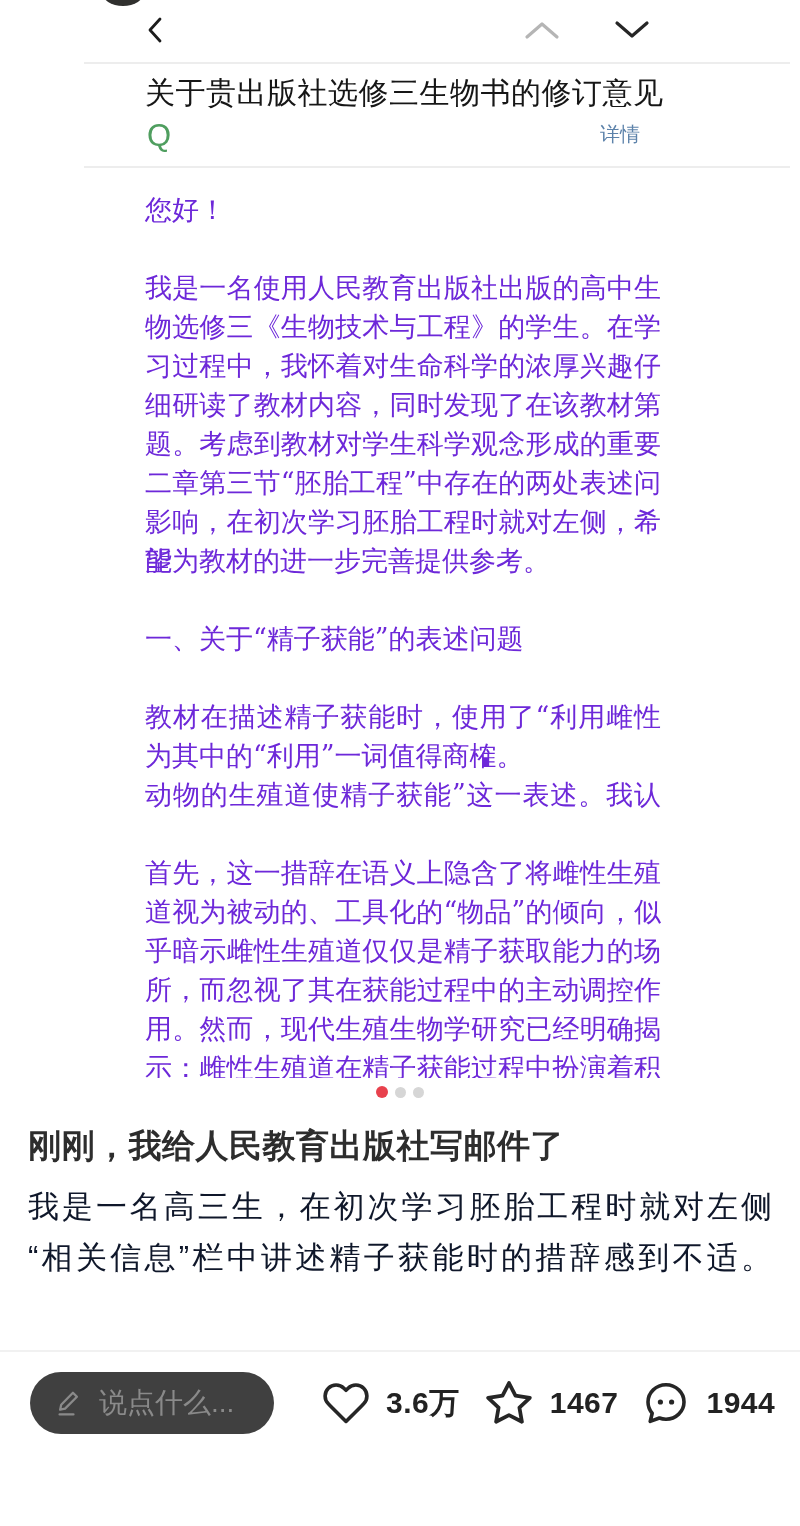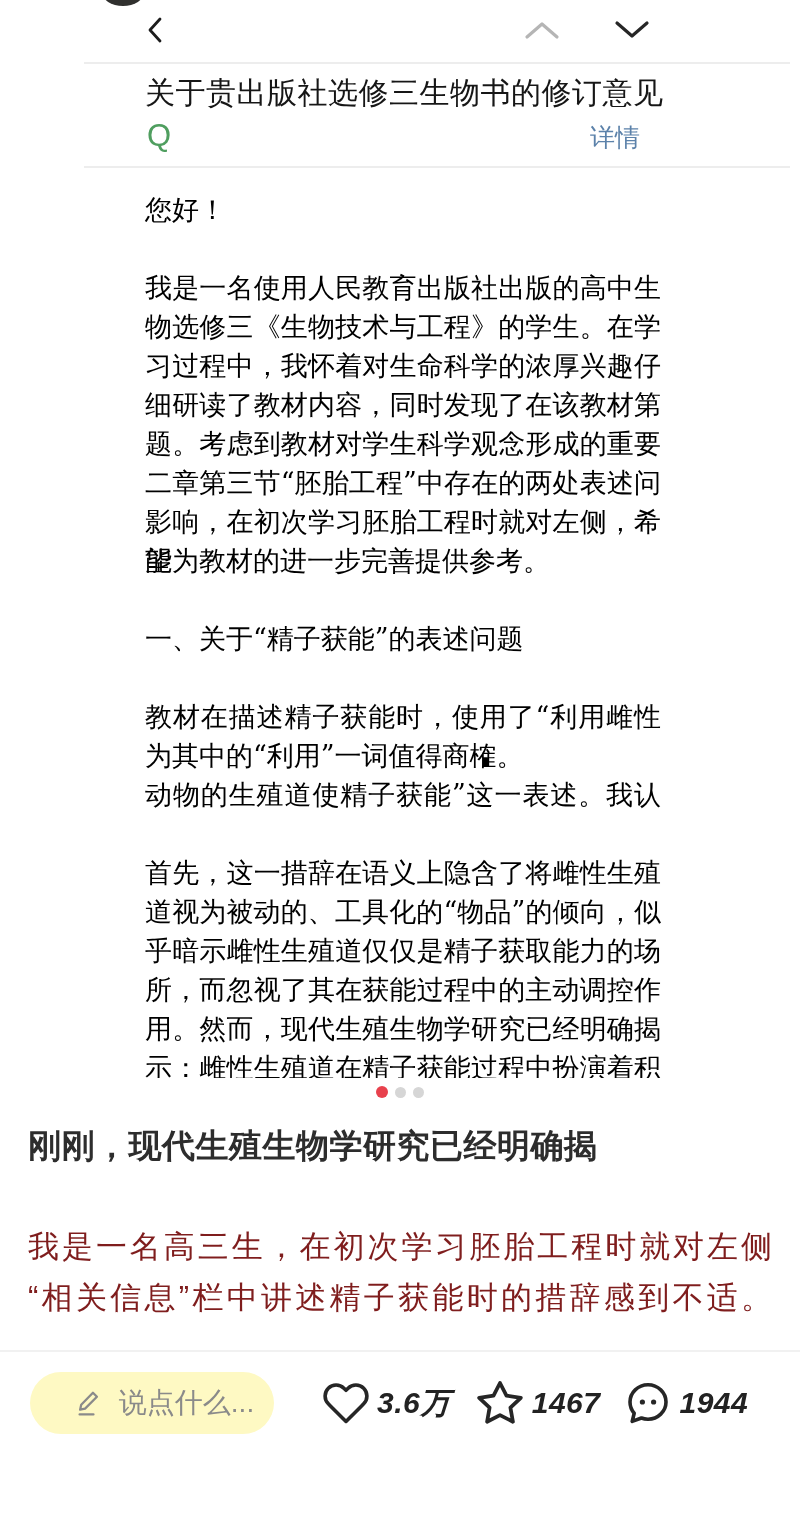--- a/index.html
+++ b/index.html
@@ -9,42 +9,42 @@
   
   .email-img { position:absolute; top:0; left:0; width:800px; height:1078px; background:#fff; overflow:hidden; }
   .avatar-sliver { position:absolute; left:102px; top:-22px; width:42px; height:28px; border-radius:50%; background:#30302e; }
   .icon-back { position:absolute; left:146px; top:16px; }
   .icon-up { position:absolute; left:524px; top:20px; }
   .icon-down { position:absolute; left:614px; top:20px; }
   .mail-div { position:absolute; left:84px; width:706px; height:2px; background:#ededed; }
   .div1 { top:62px; } .div2 { top:166px; }
   .mail-subject { position:absolute; left:145px; top:74px; width:522px; font-family:"DejaVu Serif","Liberation Serif",serif; font-size:30px; line-height:38px; color:#161616; letter-spacing:0.5px; }
   .mail-q { position:absolute; left:147px; top:118px; font-size:31px; line-height:36px; color:#4f9e5f; }
-  .mail-detail { position:absolute; left:560px; top:121px; width:80px; text-align:right; font-family:"DejaVu Serif","Liberation Serif",serif; font-size:25px; color:#5c82aa; }
-  .mail-body { position:absolute; left:145px; top:190px; width:516px; font-family:"DejaVu Serif","Liberation Serif",serif; color:#000000; }
+  .mail-detail { position:absolute; left:560px; top:121px; width:80px; text-align:right; font-family:"DejaVu Serif","Liberation Serif",serif; font-size:20px; color:#5c82aa; }
+  .mail-body { position:absolute; left:145px; top:190px; width:516px; font-family:"DejaVu Serif","Liberation Serif",serif; color:#6d28d9; }
   .el { height:39px; line-height:39px; font-size:27px; white-space:nowrap; }
   .el.j { white-space:normal; text-align:justify; text-align-last:justify; }
 
   
   .dots { position:absolute; top:1086px; left:0; width:800px; display:flex; justify-content:center; align-items:center; gap:7px; }
   .dot { width:11px; height:11px; border-radius:50%; background:#d6d6d6; }
   .dot.active { width:12px; height:12px; background:#e8414d; }
 
   
   .post-title { position:absolute; left:28px; top:1124px; width:744px; font-size:33px; font-weight:700; color:#2d2d2d; letter-spacing:0.5px; }
-  .post-body { position:absolute; left:28px; top:1181px; width:744px; color:#7f1d1d;margin-top:40px; }
+  .post-body { position:absolute; left:28px; top:1181px; width:744px; color:#0f172a; }
   .pl { height:51px; line-height:51px; font-size:31px; text-align:justify; text-align-last:justify; }
 
   
   .bbar { position:absolute; left:0; top:1350px; width:800px; height:176px; background:#fff; border-top:2px solid #f1f1f1; }
-  .comment-pill { position:absolute; left:30px; top:20px; width:244px; height:62px; border-radius:31px; background:#fef9c3; display:flex; align-items:center; cursor:pointer;justify-content:center; }
+  .comment-pill { position:absolute; left:30px; top:20px; width:244px; height:62px; border-radius:31px; background:#404040; display:flex; align-items:center; cursor:pointer; }
   .comment-pill svg { margin-left:24px; }
   .comment-ph { margin-left:13px; font-size:28px; color:#8a8a8a; }
   .stats { position:absolute; left:322px; top:20px; height:62px; display:flex; align-items:center; gap:24px; }
-  .stat { display:flex; align-items:center; gap:7px; cursor:pointer;font-style:italic; }
+  .stat { display:flex; align-items:center; gap:16px; cursor:pointer; }
   .stat .cnt { font-size:30px; font-weight:700; color:#222; letter-spacing:0.5px; }
 </style>
 </head>
 <body>
 
 <div class="screen">
 
   <div class="email-img">
     <div class="avatar-sliver"></div>
 
@@ -92,21 +92,21 @@
       <div class="el j">示：雌性生殖道在精子获能过程中扮演着积</div>
     </div>
   </div>
 
   <div class="dots">
     <span class="dot active"></span>
     <span class="dot"></span>
     <span class="dot"></span>
   </div>
 
-  <div class="post-title">刚刚，现代生殖生物学研究已经明确揭</div>
+  <div class="post-title">刚刚，我给人民教育出版社写邮件了</div>
   <div class="post-body">
     <div class="pl">我是一名高三生，在初次学习胚胎工程时就对左侧</div>
     <div class="pl">“相关信息”栏中讲述精子获能时的措辞感到不适。</div>
   </div>
 
   <div class="bbar">
     <div class="comment-pill">
       <svg width="32" height="32" viewBox="0 0 24 24" fill="none">
         <path d="M14.2 4.3l3 3-8.9 8.9-3.7.8.8-3.7 8.8-9z" stroke="#8a8a8a" stroke-width="1.7" stroke-linejoin="round"></path>
         <line x1="4.2" y1="20.6" x2="14.6" y2="20.6" stroke="#8a8a8a" stroke-width="1.7" stroke-linecap="round"></line>

